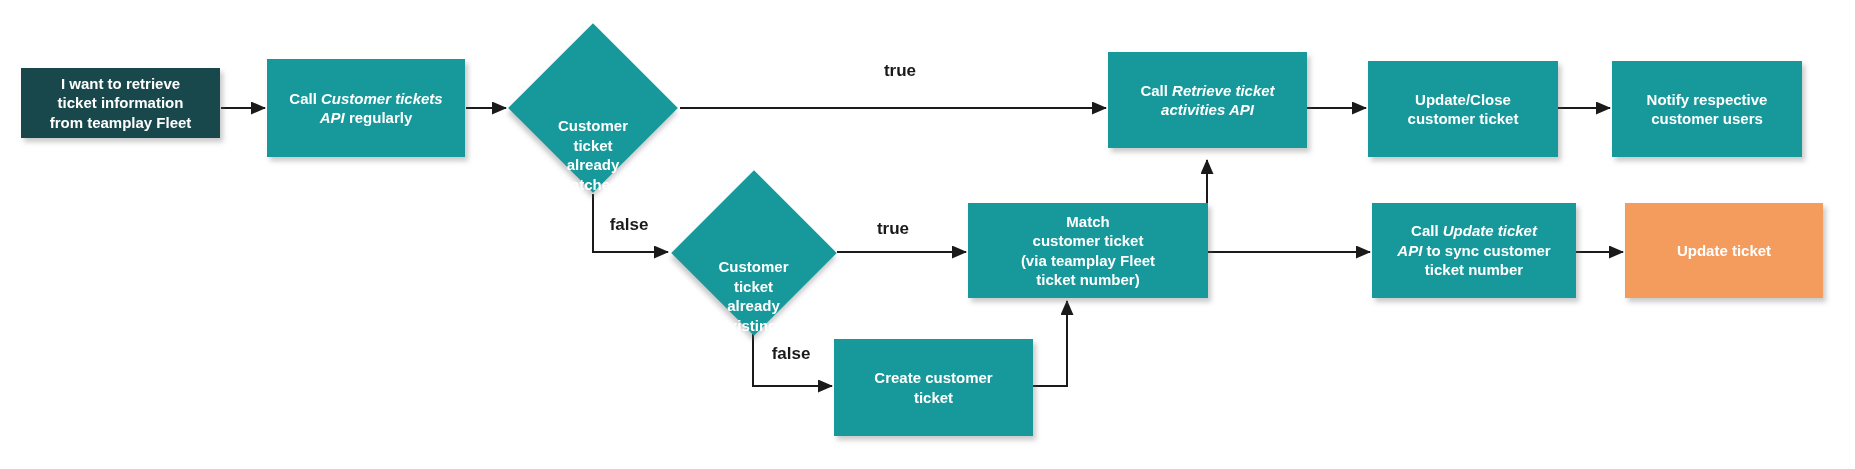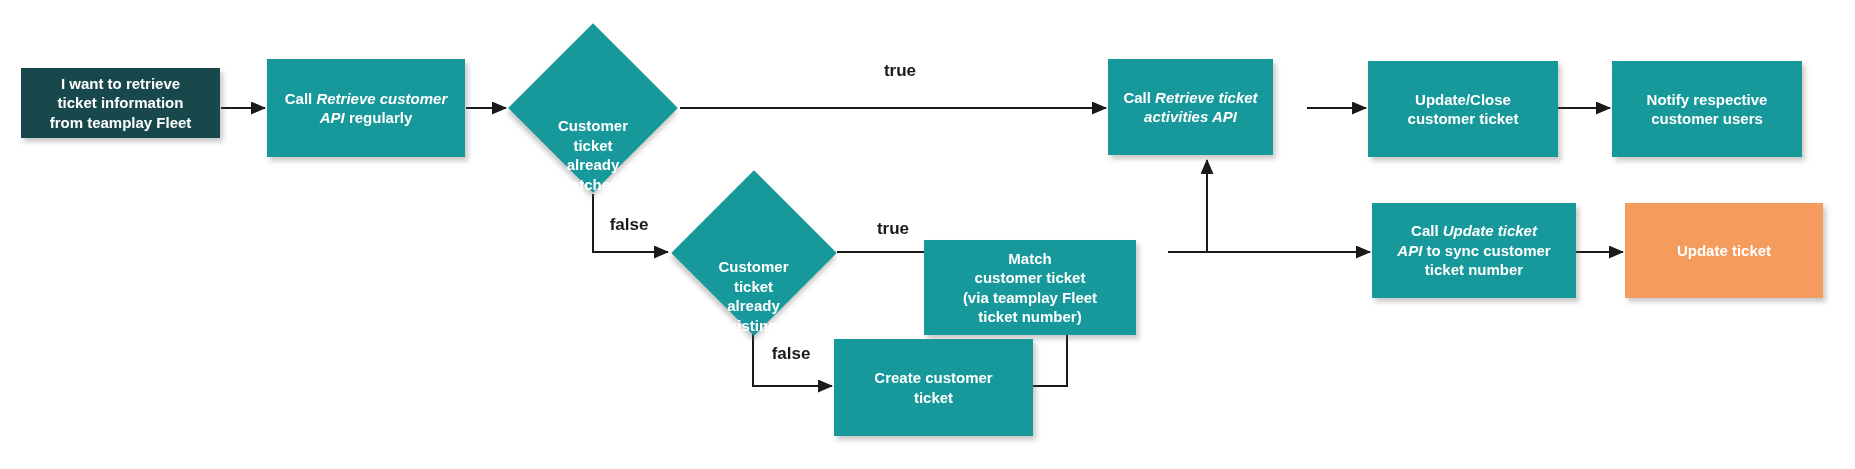--- a/index.html
+++ b/index.html
@@ -91,33 +91,33 @@
     <path d="M1558,108 H1610" fill="none" stroke="#1A1A1A" stroke-width="2" marker-end="url(#arrowhead)"></path>
   </svg>
 
   <div class="node start" style="left:21px; top:68px; width:199px; height:70px;">
     <div class="node-text"><span>I want to retrieve
 ticket information
 from teamplay Fleet</span></div>
   </div>
 
   <div class="node process" style="left:267px; top:59px; width:198px; height:98px;">
-    <div class="node-text"><span>Call </span><i>Retrieve customer
+    <div class="node-text"><span>Call </span><i>Customer tickets
 API</i><span> regularly</span></div>
   </div>
 
   <div class="decision-group" style="left:508px; top:22px; width:170px; height:172px;">
     <div class="diamond-shape" style="width:120px; height:120px;"></div>
     <div class="diamond-text"><span>Customer
 ticket
 already
 matched?</span></div>
   </div>
 
-  <div class="node process" style="left:1108px; top:59px; width:165px; height:96px;">
+  <div class="node process" style="left:1108px; top:52px; width:199px; height:96px;">
     <div class="node-text"><span>Call </span><i>Retrieve ticket
 activities API</i></div>
   </div>
 
   <div class="node process" style="left:1368px; top:61px; width:190px; height:96px;justify-content:center;">
     <div class="node-text"><span>Update/Close
 customer ticket</span></div>
   </div>
 
   <div class="node process" style="left:1612px; top:61px; width:190px; height:96px;">
@@ -126,21 +126,21 @@
   </div>
 
   <div class="decision-group" style="left:670px; top:170px; width:167px; height:165px;">
     <div class="diamond-shape" style="width:117px; height:117px;"></div>
     <div class="diamond-text"><span>Customer
 ticket
 already
 existing?</span></div>
   </div>
 
-  <div class="node process" style="left:924px; top:203px; width:212px; height:95px;margin-top:37px;">
+  <div class="node process" style="left:968px; top:203px; width:240px; height:95px;">
     <div class="node-text"><span>Match
 customer ticket
 (via teamplay Fleet
 ticket number)</span></div>
   </div>
 
   <div class="node process" style="left:1372px; top:203px; width:204px; height:95px;">
     <div class="node-text"><span>Call </span><i>Update ticket
 API</i><span> to sync customer
 ticket number</span></div>

